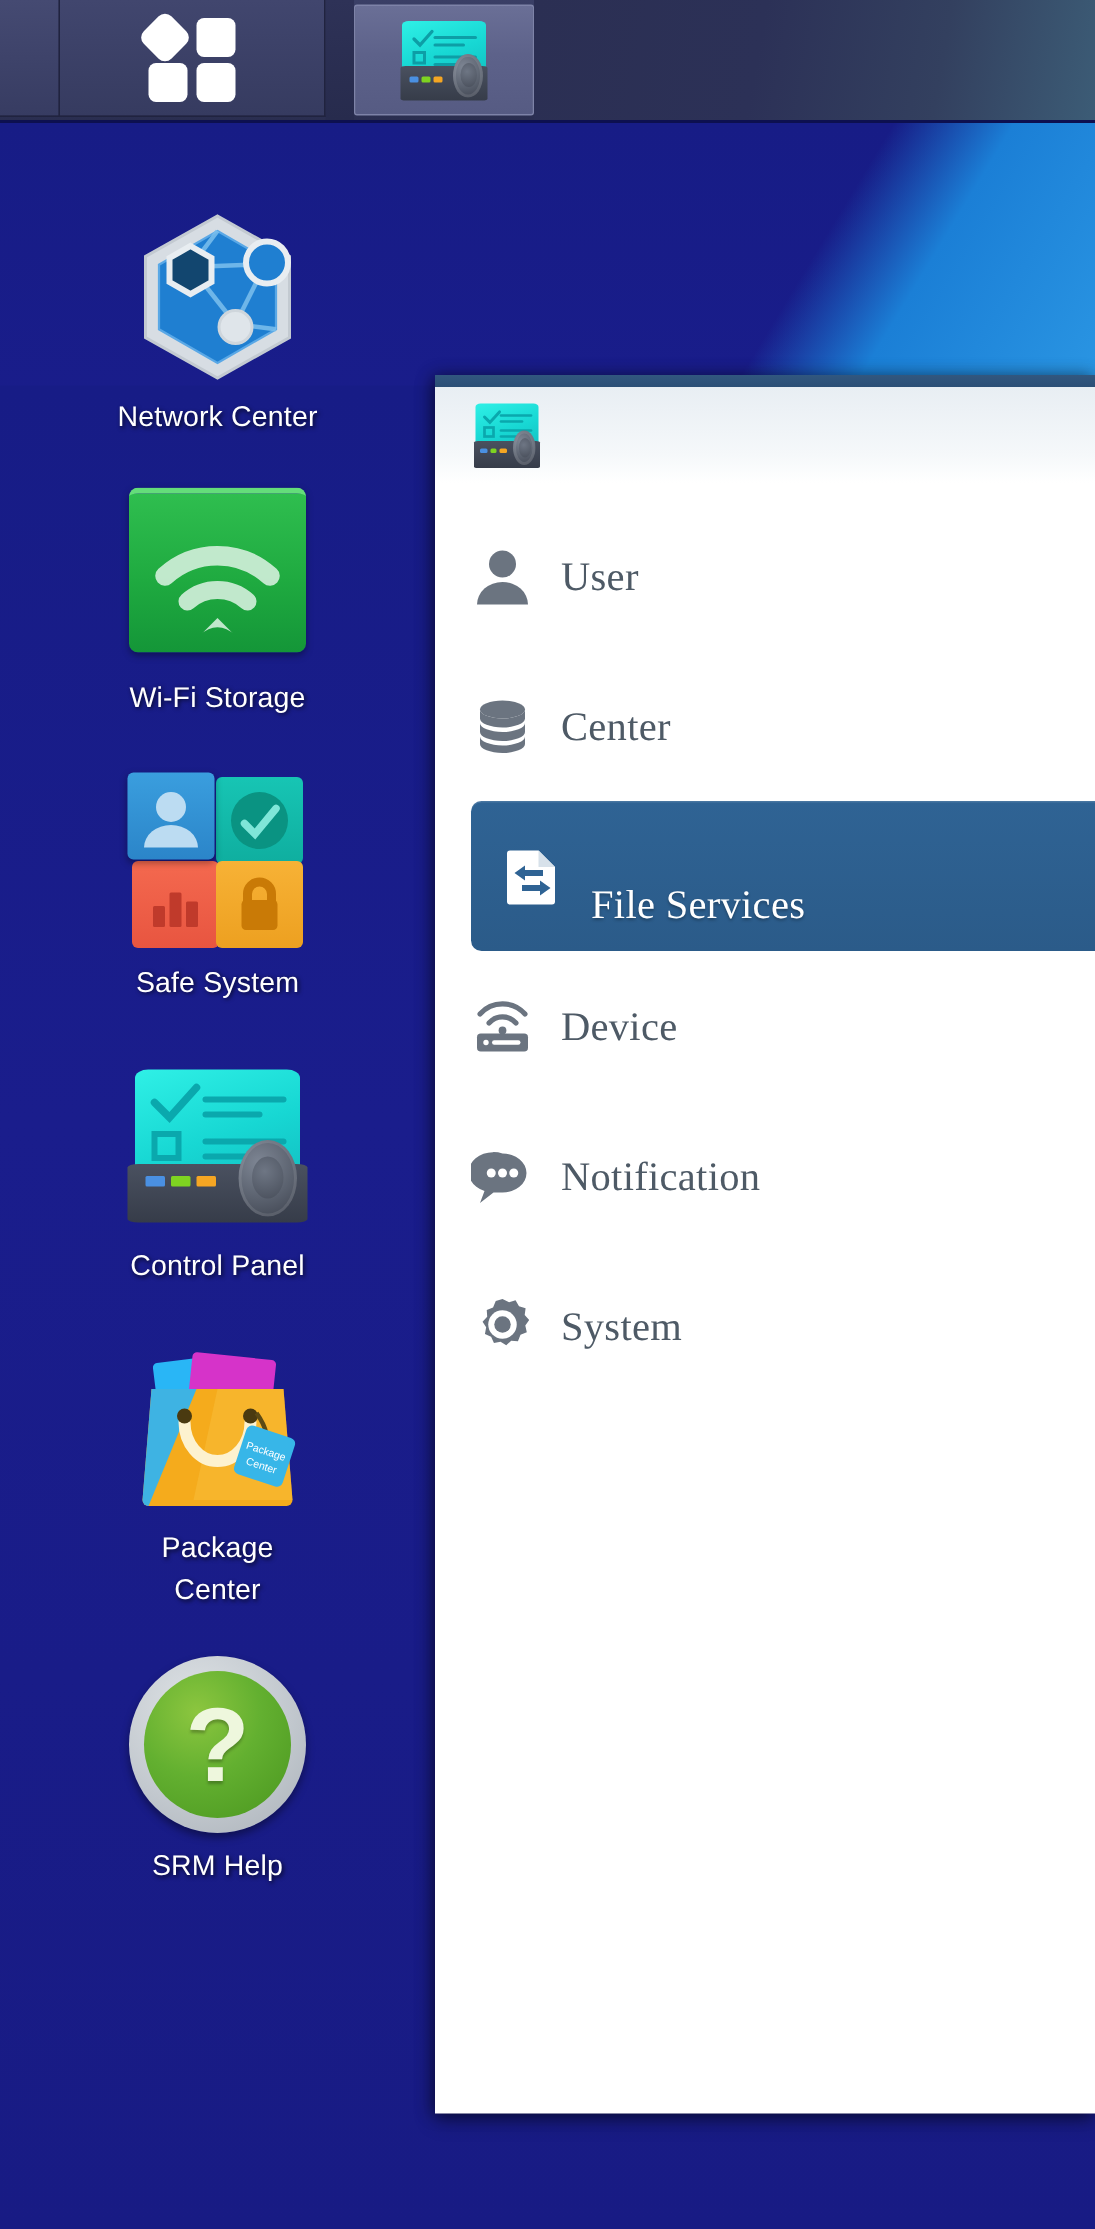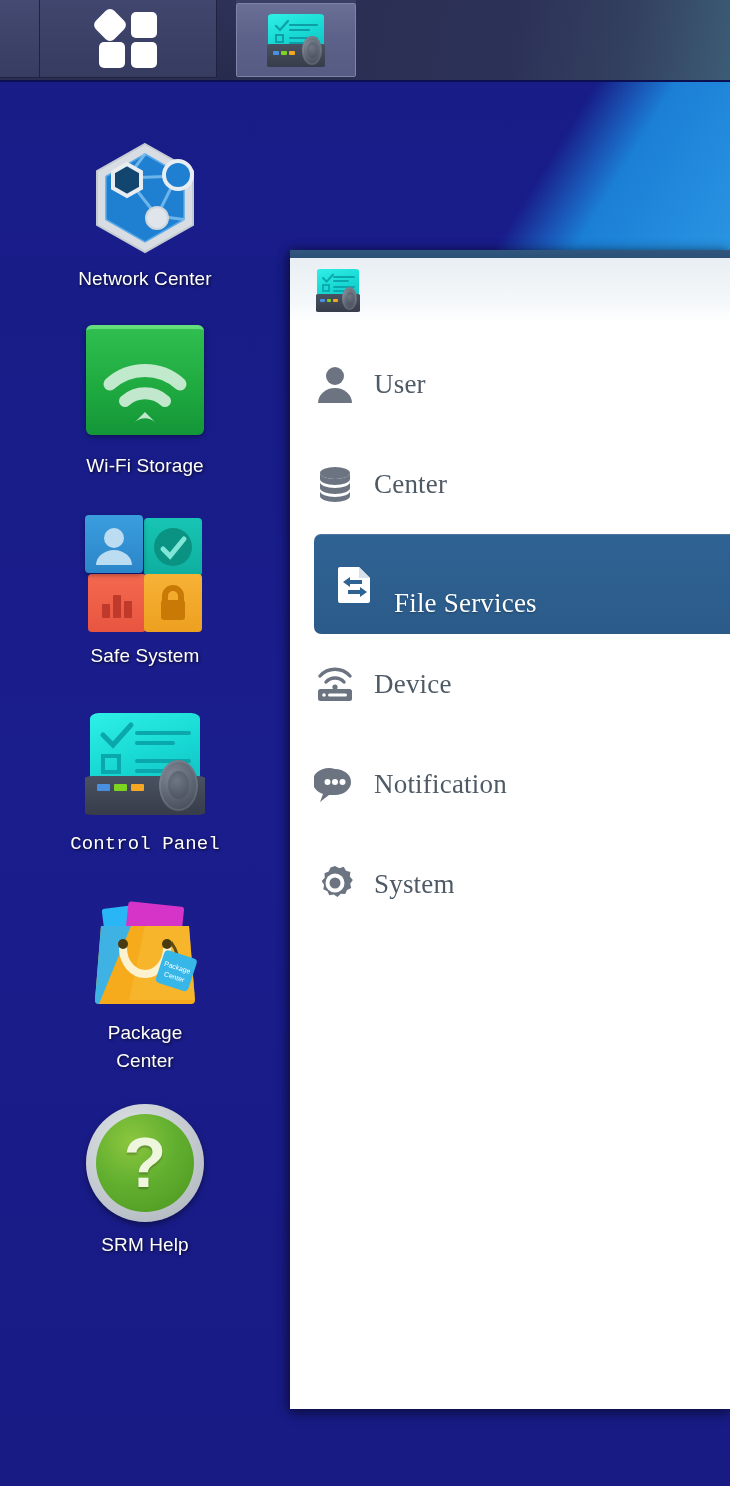--- a/index.html
+++ b/index.html
@@ -271,21 +271,21 @@
           <svg width="58" height="58" viewBox="0 0 58 58">
             <circle cx="29" cy="23" r="10" fill="#bcdcf2"></circle>
             <path d="M11 50 a 18 15 0 0 1 36 0 z" fill="#bcdcf2"></path>
           </svg>
         </div>
       </div>
     </div>
     <div class="sc-label">Safe System</div>
   </div>
 
-  <div class="shortcut" style="margin-top:34px;font-family:Liberation Mono, monospace;">
+  <div class="shortcut" style="margin-top:34px;">
     <div class="sc-art">
       <div class="cp-icon" style="width:120px;height:102px;margin-top:9px;">
         <div class="cp-screen" style="left:4%;top:0;width:92%;height:68%;"></div>
         <svg width="120" height="102" viewBox="0 0 120 102" style="position:absolute;left:0;top:0;">
           <path d="M18 22 l10 10 l18 -20" stroke="#0aa8ad" stroke-width="5" fill="none" stroke-linecap="round"></path>
           <rect x="18" y="43" width="16" height="16" fill="none" stroke="#0aa8ad" stroke-width="4"></rect>
           <g stroke="#0aa8ad" stroke-width="4" stroke-linecap="round">
             <line x1="52" y1="20" x2="104" y2="20"></line>
             <line x1="52" y1="30" x2="88" y2="30"></line>
             <line x1="52" y1="48" x2="104" y2="48"></line>

